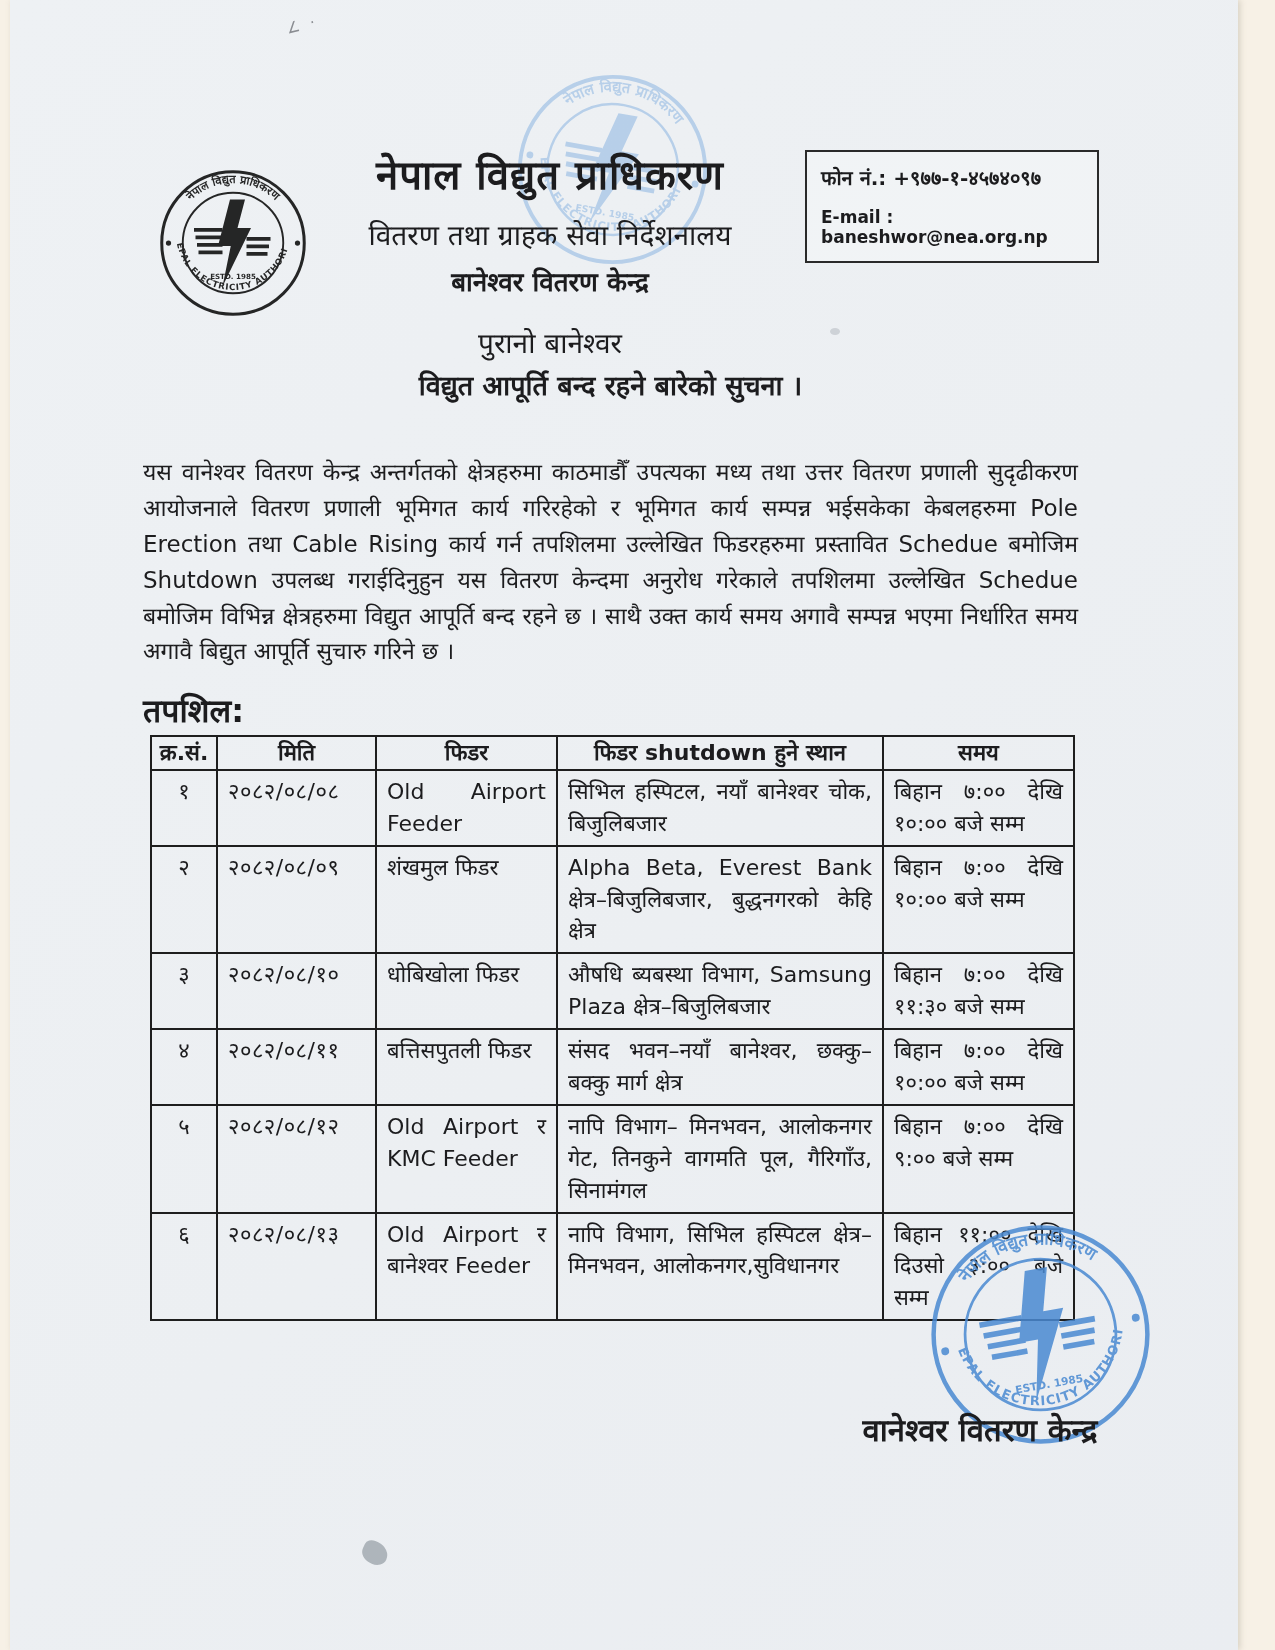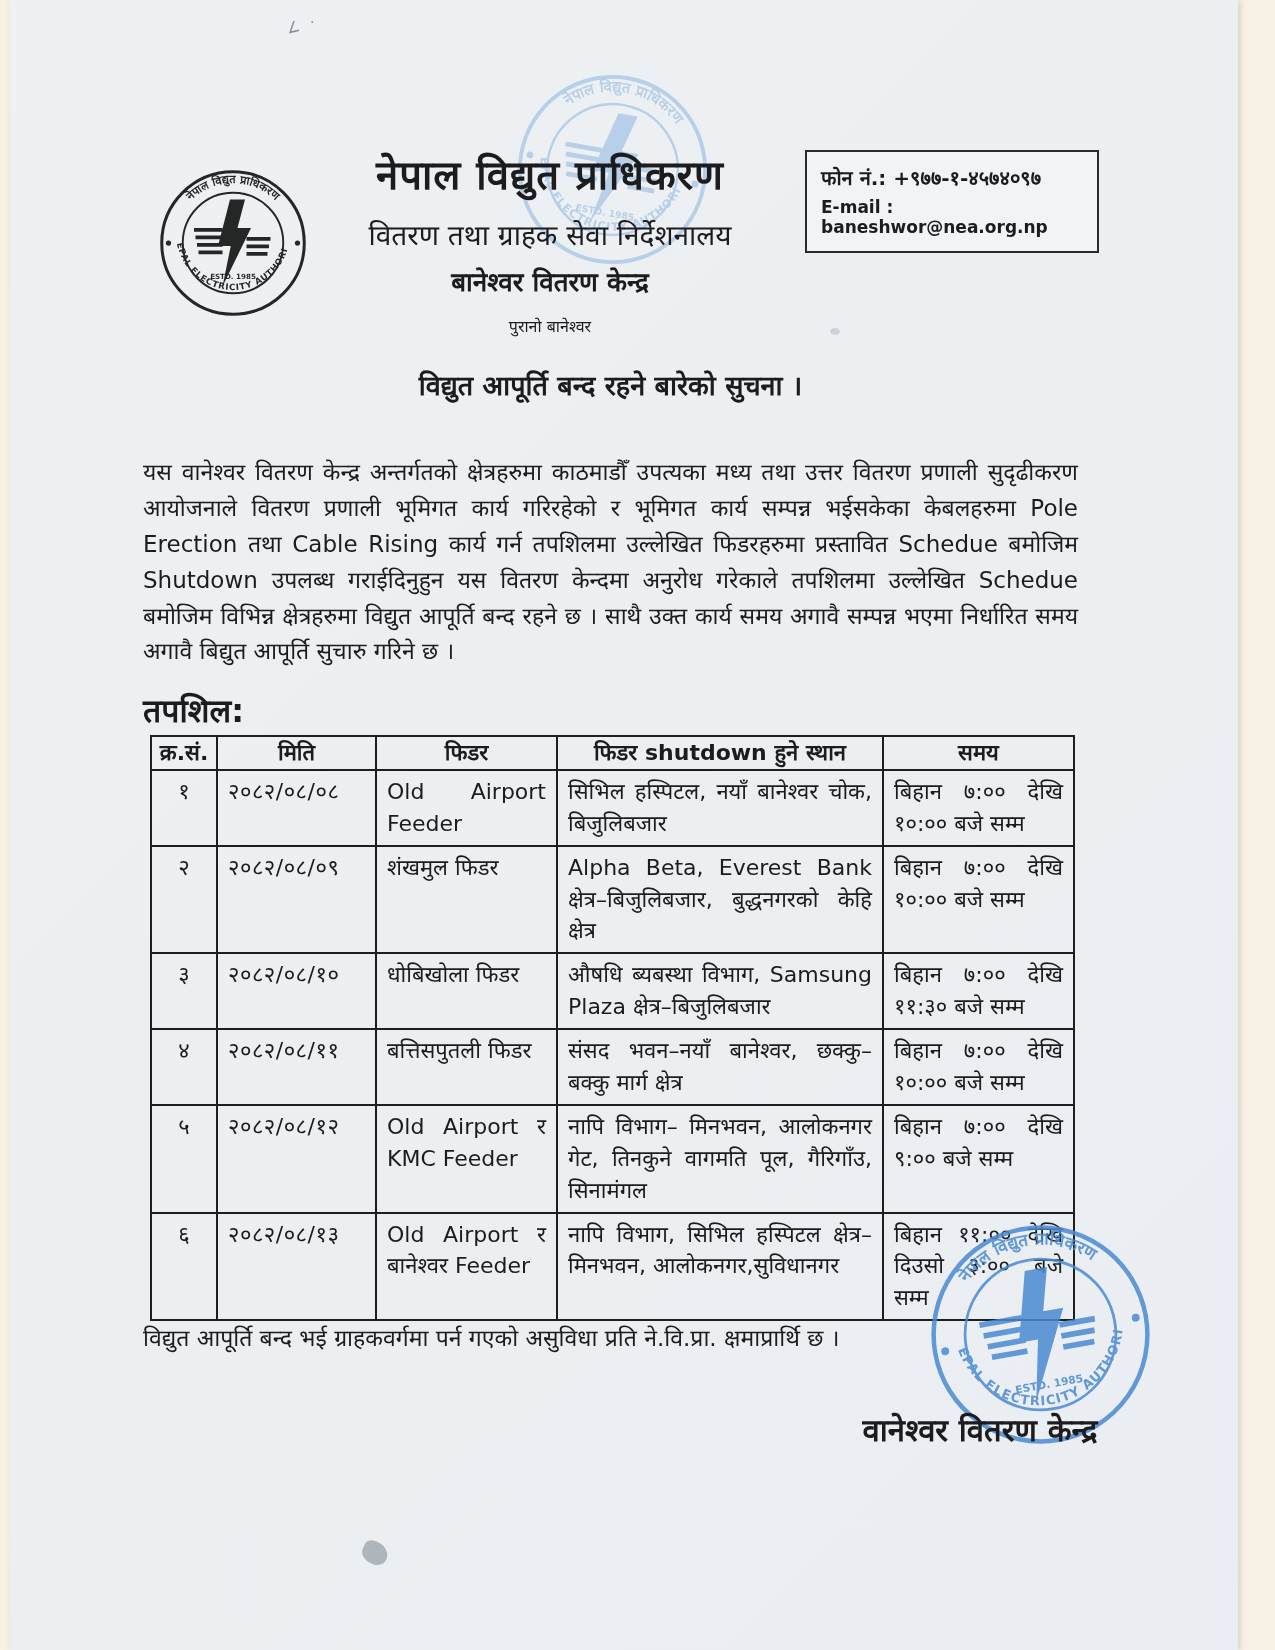--- a/index.html
+++ b/index.html
@@ -17,27 +17,27 @@
     box-shadow:2px 0 6px rgba(120,110,90,.25);
   }
   
   .logo-black{position:absolute;left:148px;top:168px;width:150px;height:150px;color:#151515;opacity:.92;}
   .stamp-top{position:absolute;left:505px;top:72px;width:195px;height:195px;color:#6ea3dc;opacity:.42;transform:rotate(10deg);}
   .stamp-bottom{position:absolute;left:918px;top:1222px;width:225px;height:225px;color:#4a8ad2;opacity:.85;transform:rotate(-10deg);}
   .head-center{position:absolute;left:300px;top:146px;width:480px;text-align:center;}
   .org-name{font-size:40px;font-weight:700;letter-spacing:1px;}
   .directorate{font-size:28px;margin-top:14px;font-weight:500;}
   .center-name{font-size:26px;margin-top:10px;font-weight:700;}
-  .location{font-size:16px;margin-top:16px;font-weight:500;}
+  .location{font-size:28px;margin-top:24px;font-weight:500;}
   .contact-box{
     position:absolute;left:795px;top:150px;width:262px;
     border:2px solid #2a2a2a;padding:12px 14px 14px;background:rgba(255,255,255,.25);
   }
   .contact-phone{font-size:20px;font-weight:700;}
-  .contact-email{font-size:17px;font-weight:700;margin-top:6px;font-family:"DejaVu Sans",sans-serif;}
+  .contact-email{font-size:17px;font-weight:700;margin-top:16px;font-family:"DejaVu Sans",sans-serif;}
   
   .notice-title{position:absolute;left:133px;top:366px;width:935px;text-align:center;font-size:27px;font-weight:700;}
   .body-par{
     position:absolute;left:133px;top:432px;width:935px;
     font-size:23px;line-height:1.56;text-align:justify;font-weight:500;
   }
   .details-label{position:absolute;left:133px;top:688px;font-size:32px;font-weight:700;}
   
   table.sched{
     position:absolute;left:140px;top:735px;width:923px;
@@ -182,21 +182,20 @@
       <tr>
         <td class="c-sn">६</td>
         <td class="c-date">२०८२/०८/१३</td>
         <td class="c-feeder">Old Airport र बानेश्वर Feeder</td>
         <td class="c-loc">नापि विभाग, सिभिल हस्पिटल क्षेत्र– मिनभवन, आलोकनगर,सुविधानगर</td>
         <td class="c-time">बिहान ११:०० देखि दिउसो ३:०० बजे सम्म</td>
       </tr>
     </tbody>
   </table>
 
-  <p class="apology">विद्युत आपूर्ति बन्द भई ग्राहकवर्गमा पर्न गएको असुविधा प्रति ने.वि.प्रा. क्षमाप्रार्थि छ ।</p>
 
   <svg class="stamp-bottom" viewBox="0 0 200 200">
     <use href="#nea-seal"></use>
   </svg>
 
   <div class="signature">वानेश्वर वितरण केन्द्र</div>
 
   <span class="smudge"></span>
   <span class="smudge2"></span>
 </div>

